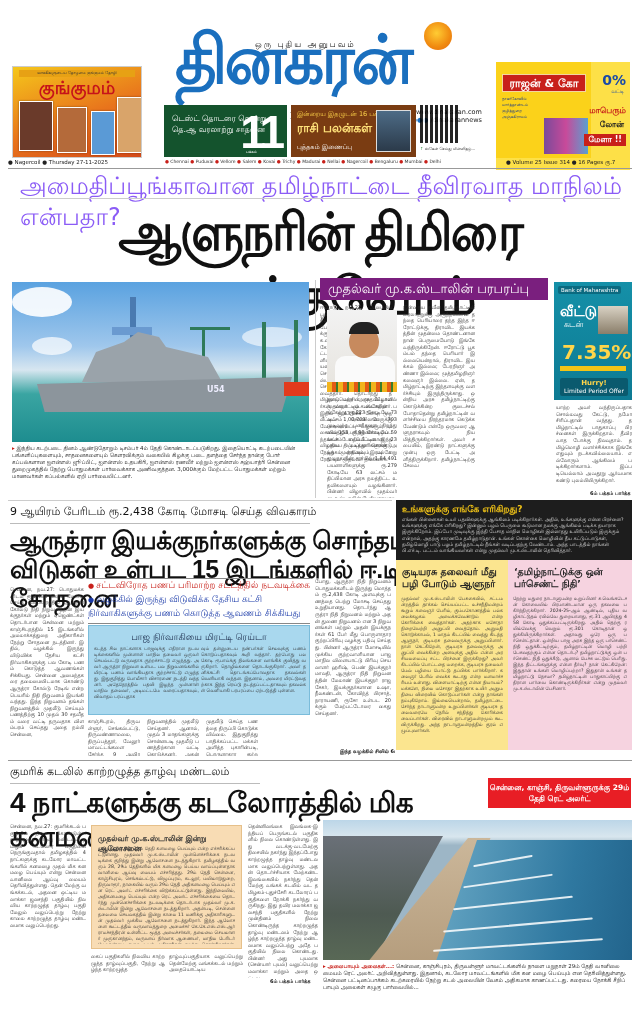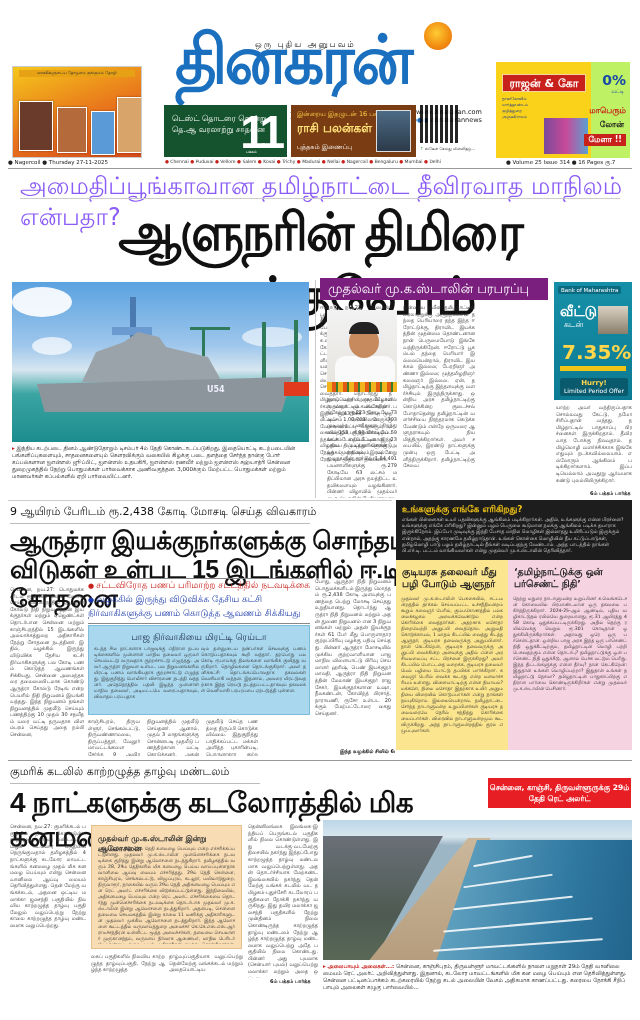--- a/index.html
+++ b/index.html
@@ -21,21 +21,21 @@
 .promo-green .num{position:absolute;right:6px;top:2px;font-size:46px;font-weight:bold;letter-spacing:-4px;line-height:50px;font-family:"Liberation Sans",sans-serif}
 .promo-green .pg{position:absolute;right:30px;bottom:3px;font-size:4px}
 .promo-brown{left:291px;top:105px;width:125px;height:52px;background:#7a3c12;color:#fff}
 .promo-brown .l1{position:absolute;left:6px;top:5px;font-size:6.5px;color:#ffd54a}
 .promo-brown .l2{position:absolute;left:6px;top:16px;font-size:12px;font-weight:bold;color:#ffe27a}
 .promo-brown .l3{position:absolute;left:6px;top:38px;font-size:6.5px;color:#fff}
 .promo-brown .book{position:absolute;right:5px;top:5px;width:35px;height:42px;background:linear-gradient(#4d6b86,#2b3a4a);border:1px solid #ddd}
 .qr{left:420px;top:105px;width:38px;height:38px;background:
  repeating-linear-gradient(90deg,#000 0 3px,#fff 3px 5px),#fff;opacity:.85}
 .qr-cap{left:420px;top:146px;font-size:4px;line-height:5px;color:#333}
-.ad-right{left:496px;top:62px;width:134px;height:96px;background:#bef264}
+.ad-right{left:496px;top:62px;width:134px;height:108px;background:#fde047}
 .ad-right .yel{position:absolute;left:0;top:0;width:95px;height:96px;background:#fbd21a}
 .ad-right .brand{position:absolute;left:6px;top:12px;width:84px;height:18px;background:#c8201a;color:#fff;font-weight:bold;font-size:11px;text-align:center;line-height:18px;border:1px solid #f2d6a0}
 .ad-right .pct{position:absolute;right:4px;top:10px;font-size:14px;font-weight:bold;color:#1a4aa8}
 .ad-right .pct2{position:absolute;right:6px;top:26px;font-size:5px;color:#1a4aa8}
 .ad-right .m1{position:absolute;right:4px;top:44px;font-size:8px;font-weight:bold;color:#c8201a}
 .ad-right .m2{position:absolute;right:6px;top:58px;font-size:8px;font-weight:bold;color:#222}
 .ad-right .m3{position:absolute;right:4px;top:72px;background:#c8201a;color:#fff;font-size:8px;font-weight:bold;padding:1px 4px}
 .branches{position:absolute;left:6px;top:34px;width:40px;font-size:4px;line-height:6px;color:#1a3a8a}
 .topline{left:8px;top:159px;font-size:5.5px;color:#222}
 .cities{left:165px;top:159px;font-size:4.5px;color:#333;white-space:nowrap}
@@ -104,20 +104,21 @@
 .caption2::before{content:"▸ ";color:#c8201a}
 .vline{position:absolute;width:1px;background:#ccc}
 .hline{position:absolute;height:1px;background:#ccc}
 .contd{font-weight:bold;color:#111}
 </style>
 </head>
 <body>
 
 <div class="abs ad-left">
   <div class="bar">வாசகிகளுடைய தோழமை குங்குமம் தோழி</div>
+  <div class="t">குங்குமம்</div>
   <div class="mag" style="left:6px;top:34px;width:34px;height:50px;background:#6a3a2a"></div>
   <div class="mag" style="left:44px;top:40px;width:30px;height:46px;background:#b46a3a"></div>
   <div class="mag" style="left:78px;top:44px;width:24px;height:44px;background:#5a9ad6"></div>
   <div class="mag" style="left:104px;top:30px;width:26px;height:56px;background:#d9a46a"></div>
 </div>
 
 <div class="abs masthead-tag">ஒரு புதிய அனுபவம்</div>
 <div class="abs sun"></div>
 <div class="abs logo">தினகரன்</div>
 <div class="abs eng">Dinakaran</div>

